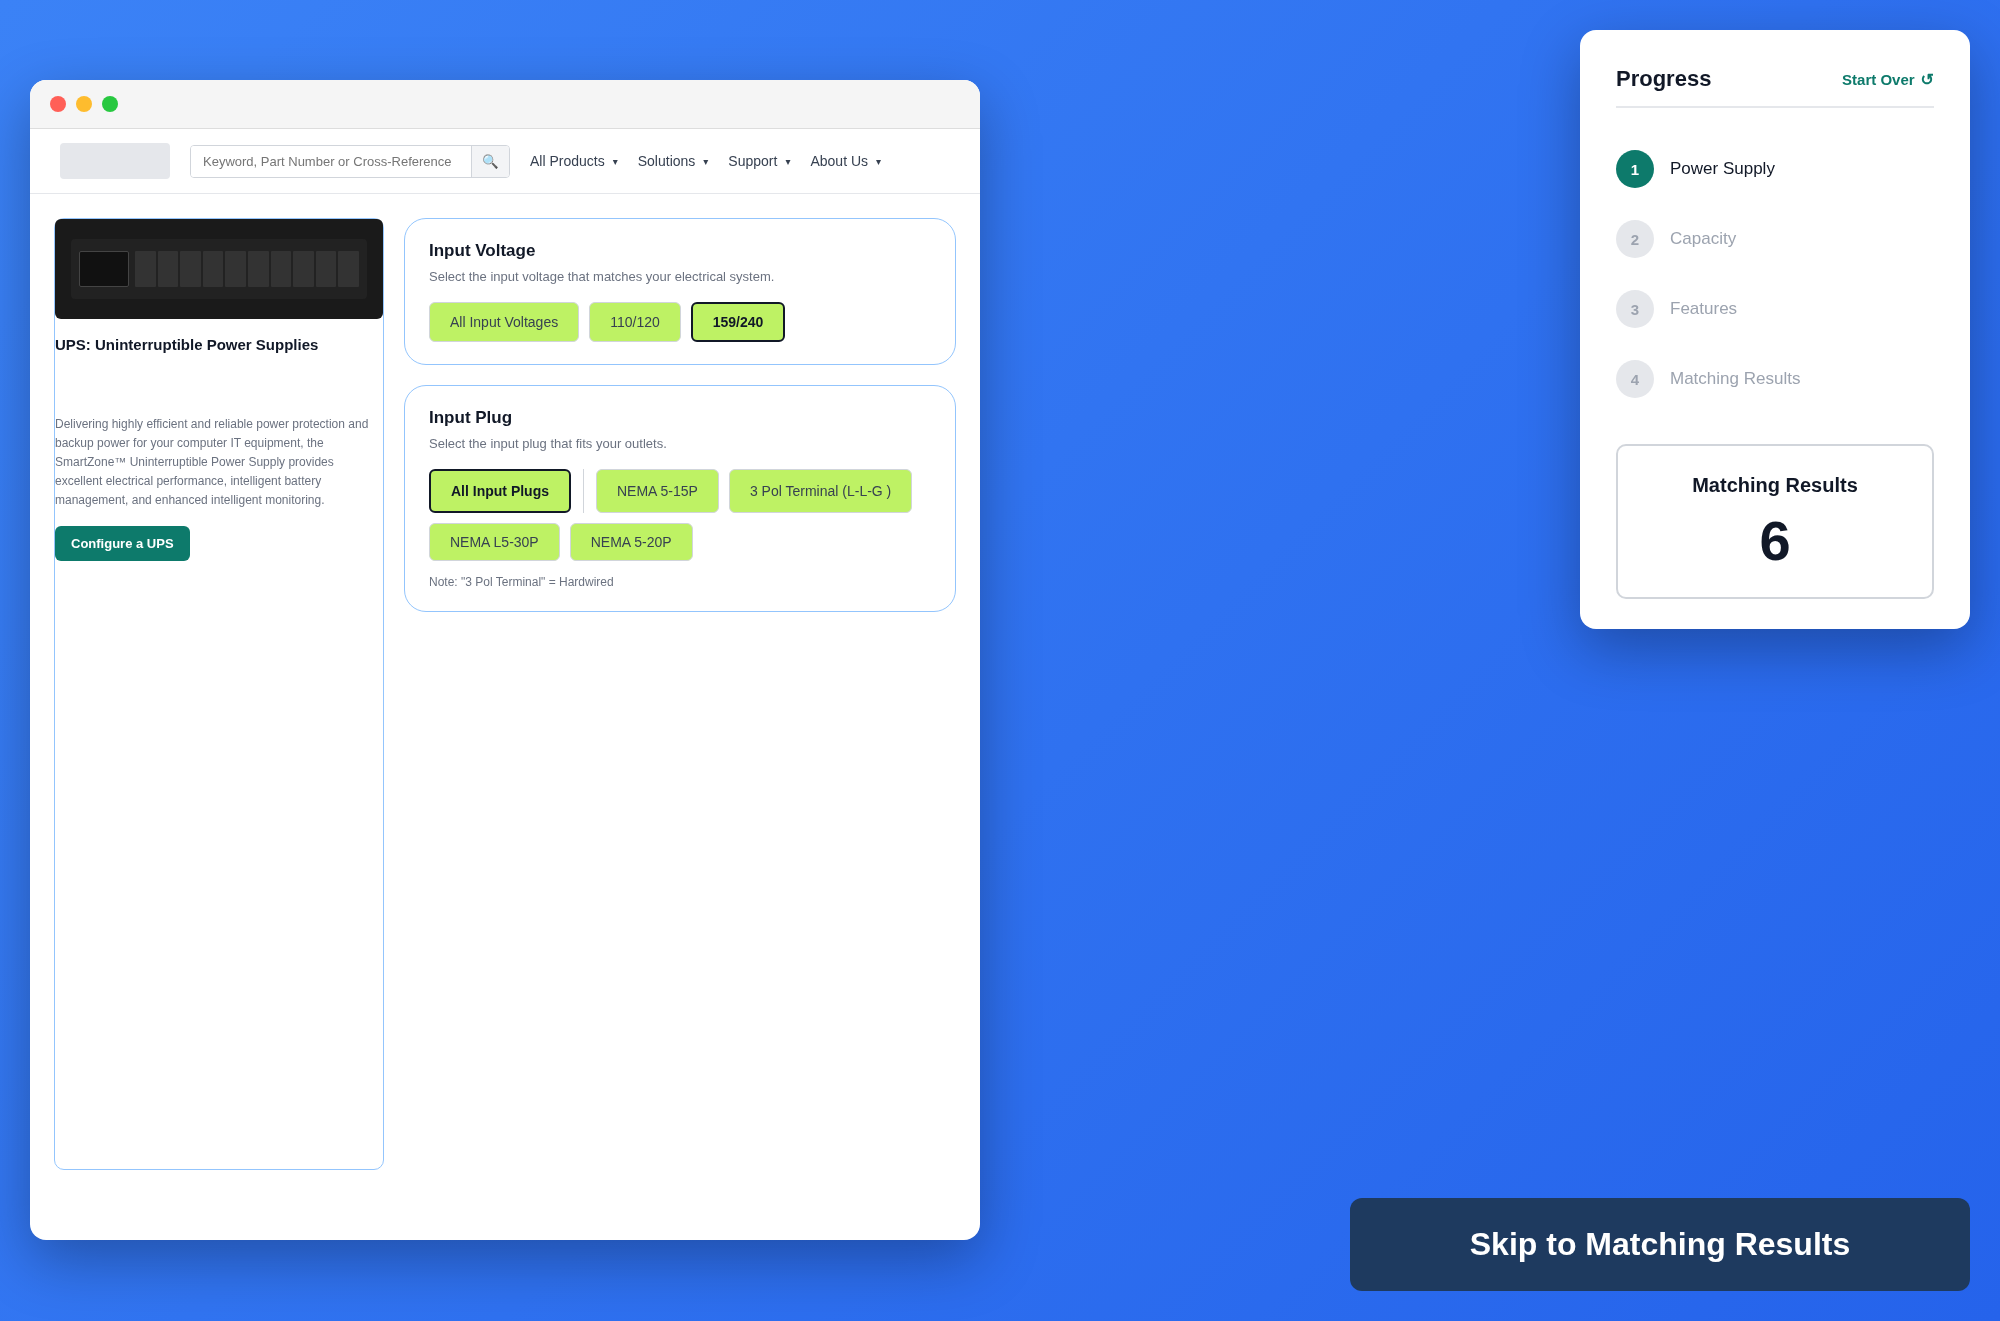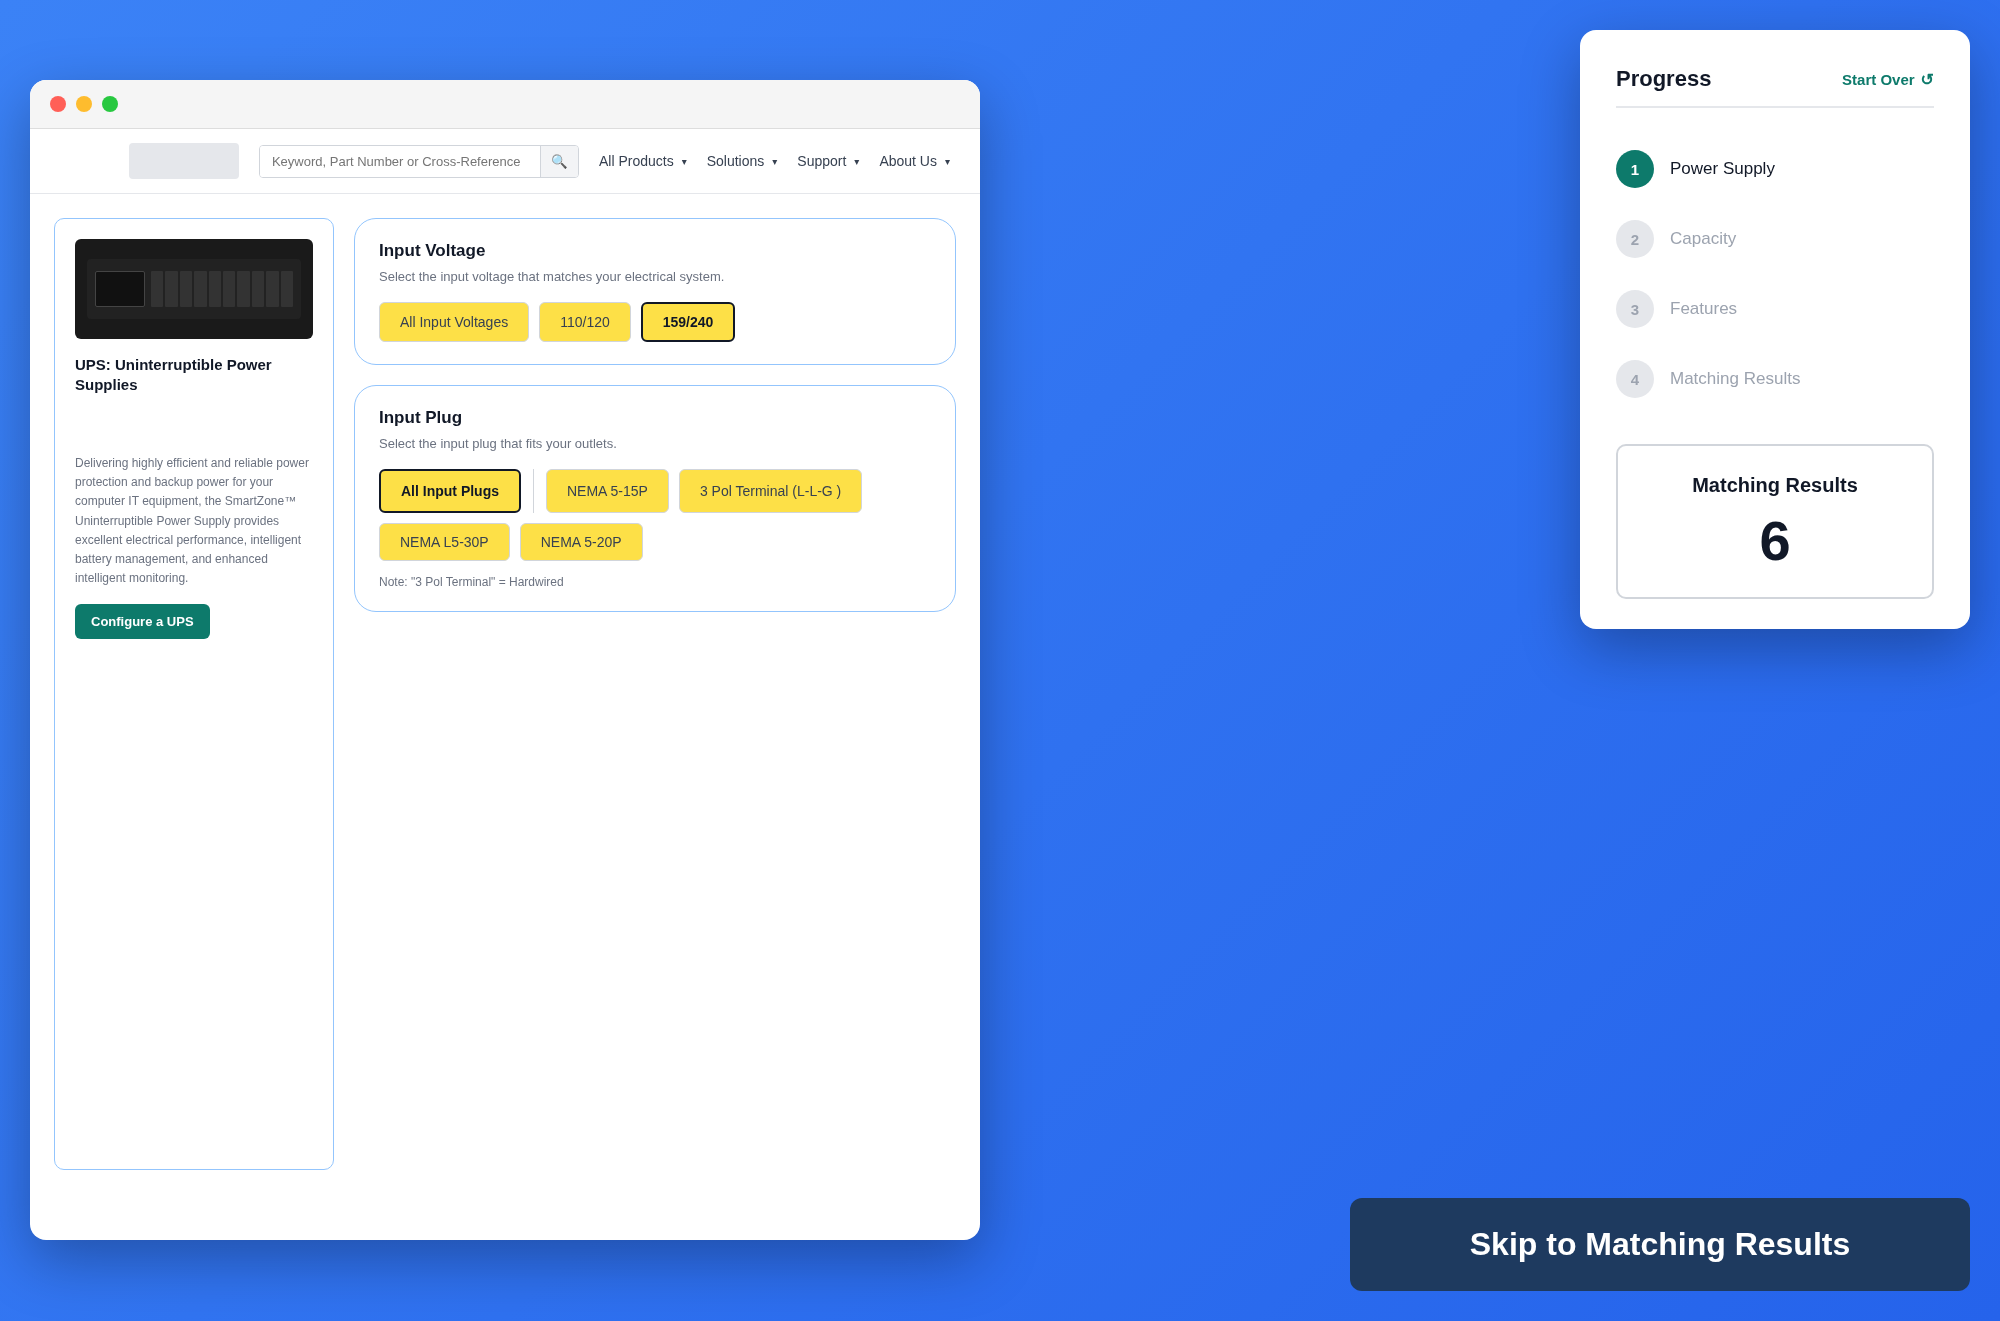--- a/index.html
+++ b/index.html
@@ -51,21 +51,20 @@
     .tl-yellow { background: #febc2e; }
     .tl-green { background: #28c840; }
 
     
     .nav-bar {
       padding: 14px 30px;
       display: flex;
       align-items: center;
       gap: 20px;
       border-bottom: 1px solid #e5e7eb;
-      justify-content: flex-end;
     }
 
     .logo-placeholder {
       width: 110px;
       height: 36px;
       background: #e5e7eb;
       border-radius: 4px;
     }
 
     .search-container {
@@ -138,25 +137,24 @@
     
     .main-content {
       display: flex;
       gap: 20px;
       padding: 24px 24px;
       height: calc(100% - 160px);
     }
 
     
     .product-panel {
-      width: 280px;
+      width: 330px;
       flex-shrink: 0;
       border: 1.5px solid #93c5fd;
       border-radius: 10px;
-      padding: 20px;
       display: flex;
       flex-direction: column;
       gap: 16px;
     }
 
     .product-image {
       background: #1a1a1a;
       border-radius: 6px;
       height: 100px;
       display: flex;
@@ -255,21 +253,21 @@
       display: flex;
       flex-wrap: wrap;
       gap: 10px;
     }
 
     .option-btn {
       border: 1.5px solid #d1d5db;
       border-radius: 6px;
       padding: 10px 20px;
       font-size: 14px;
-      background: #fde047;
+      background: #bef264;
       cursor: pointer;
       color: #374151;
     }
 
     .option-btn.selected {
       border: 2.5px solid #111827;
       font-weight: 700;
       color: #111827;
     }
 

